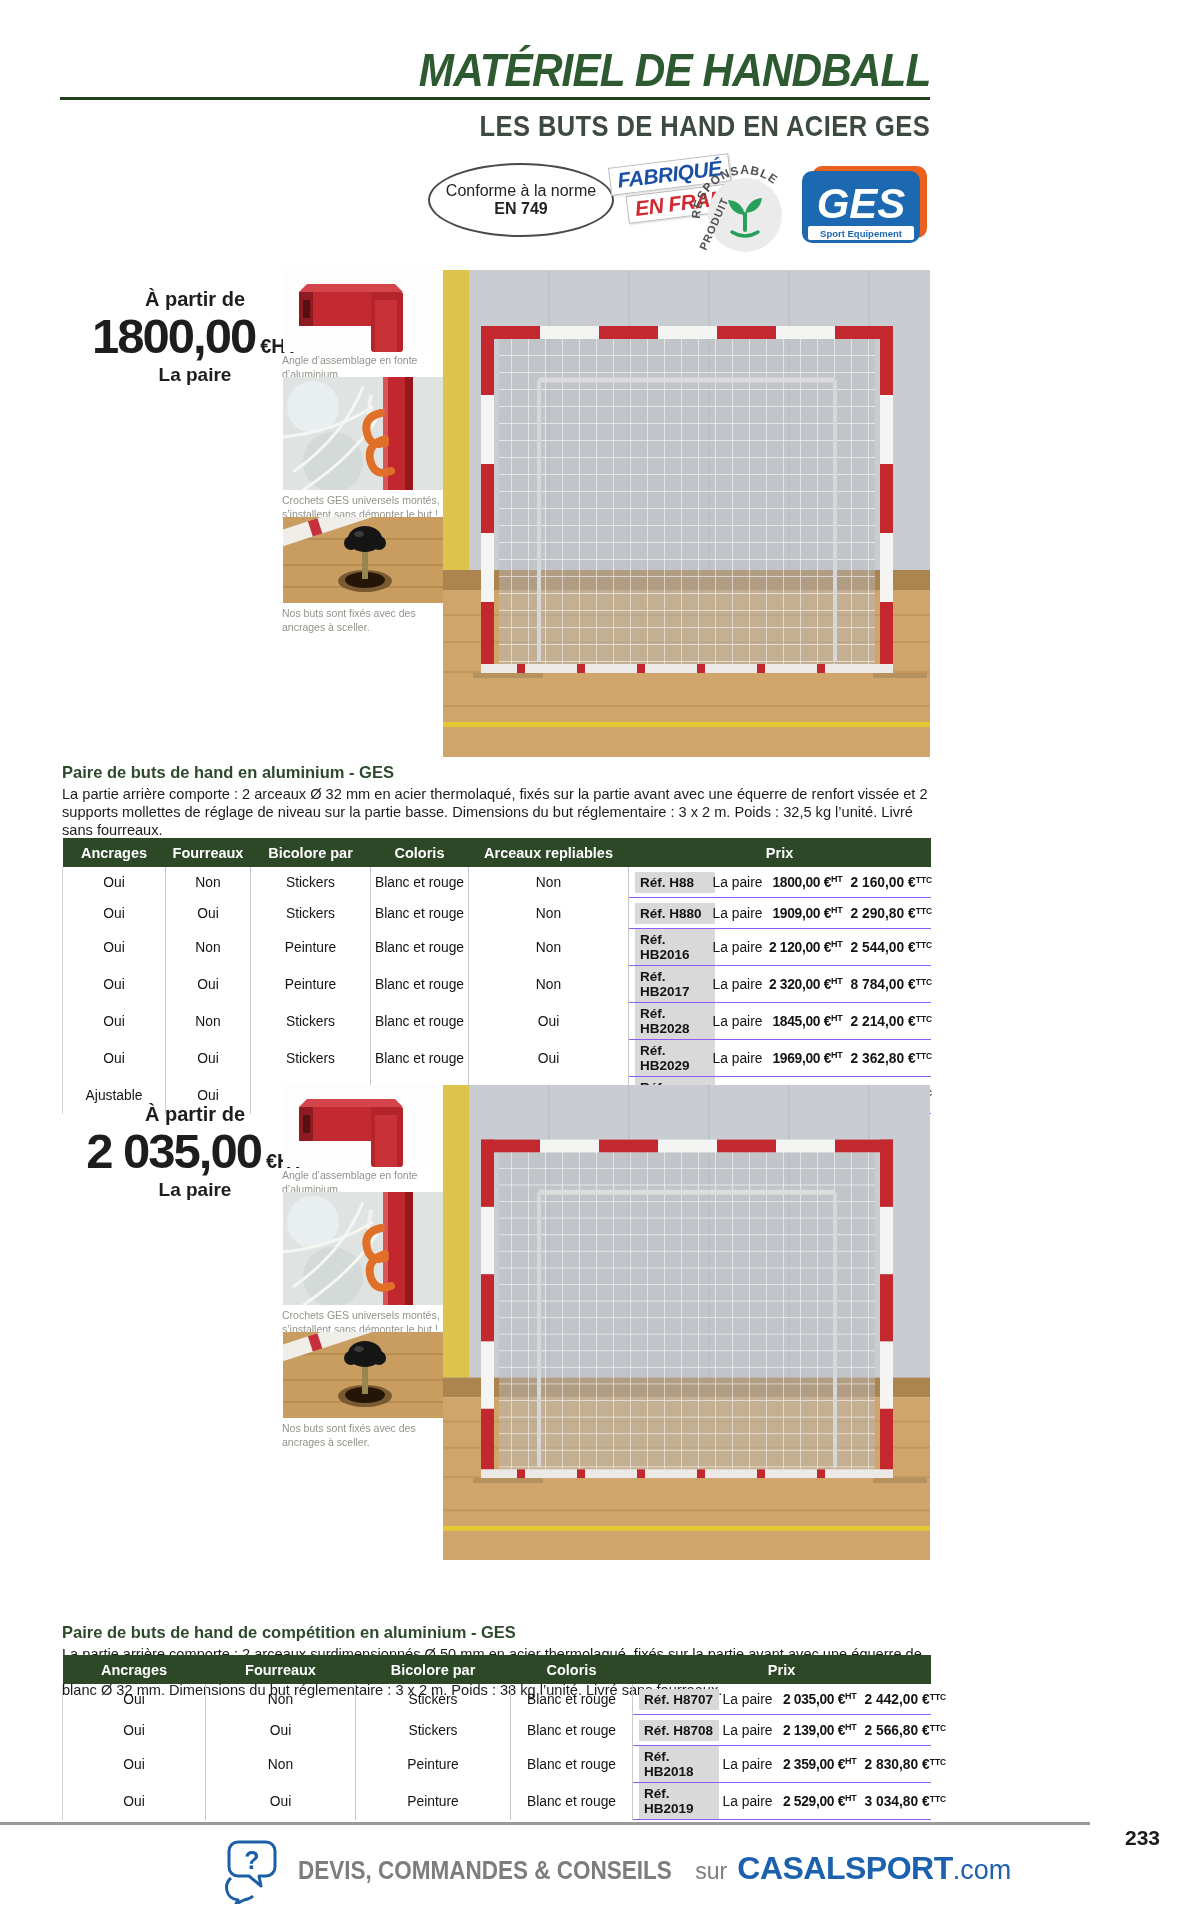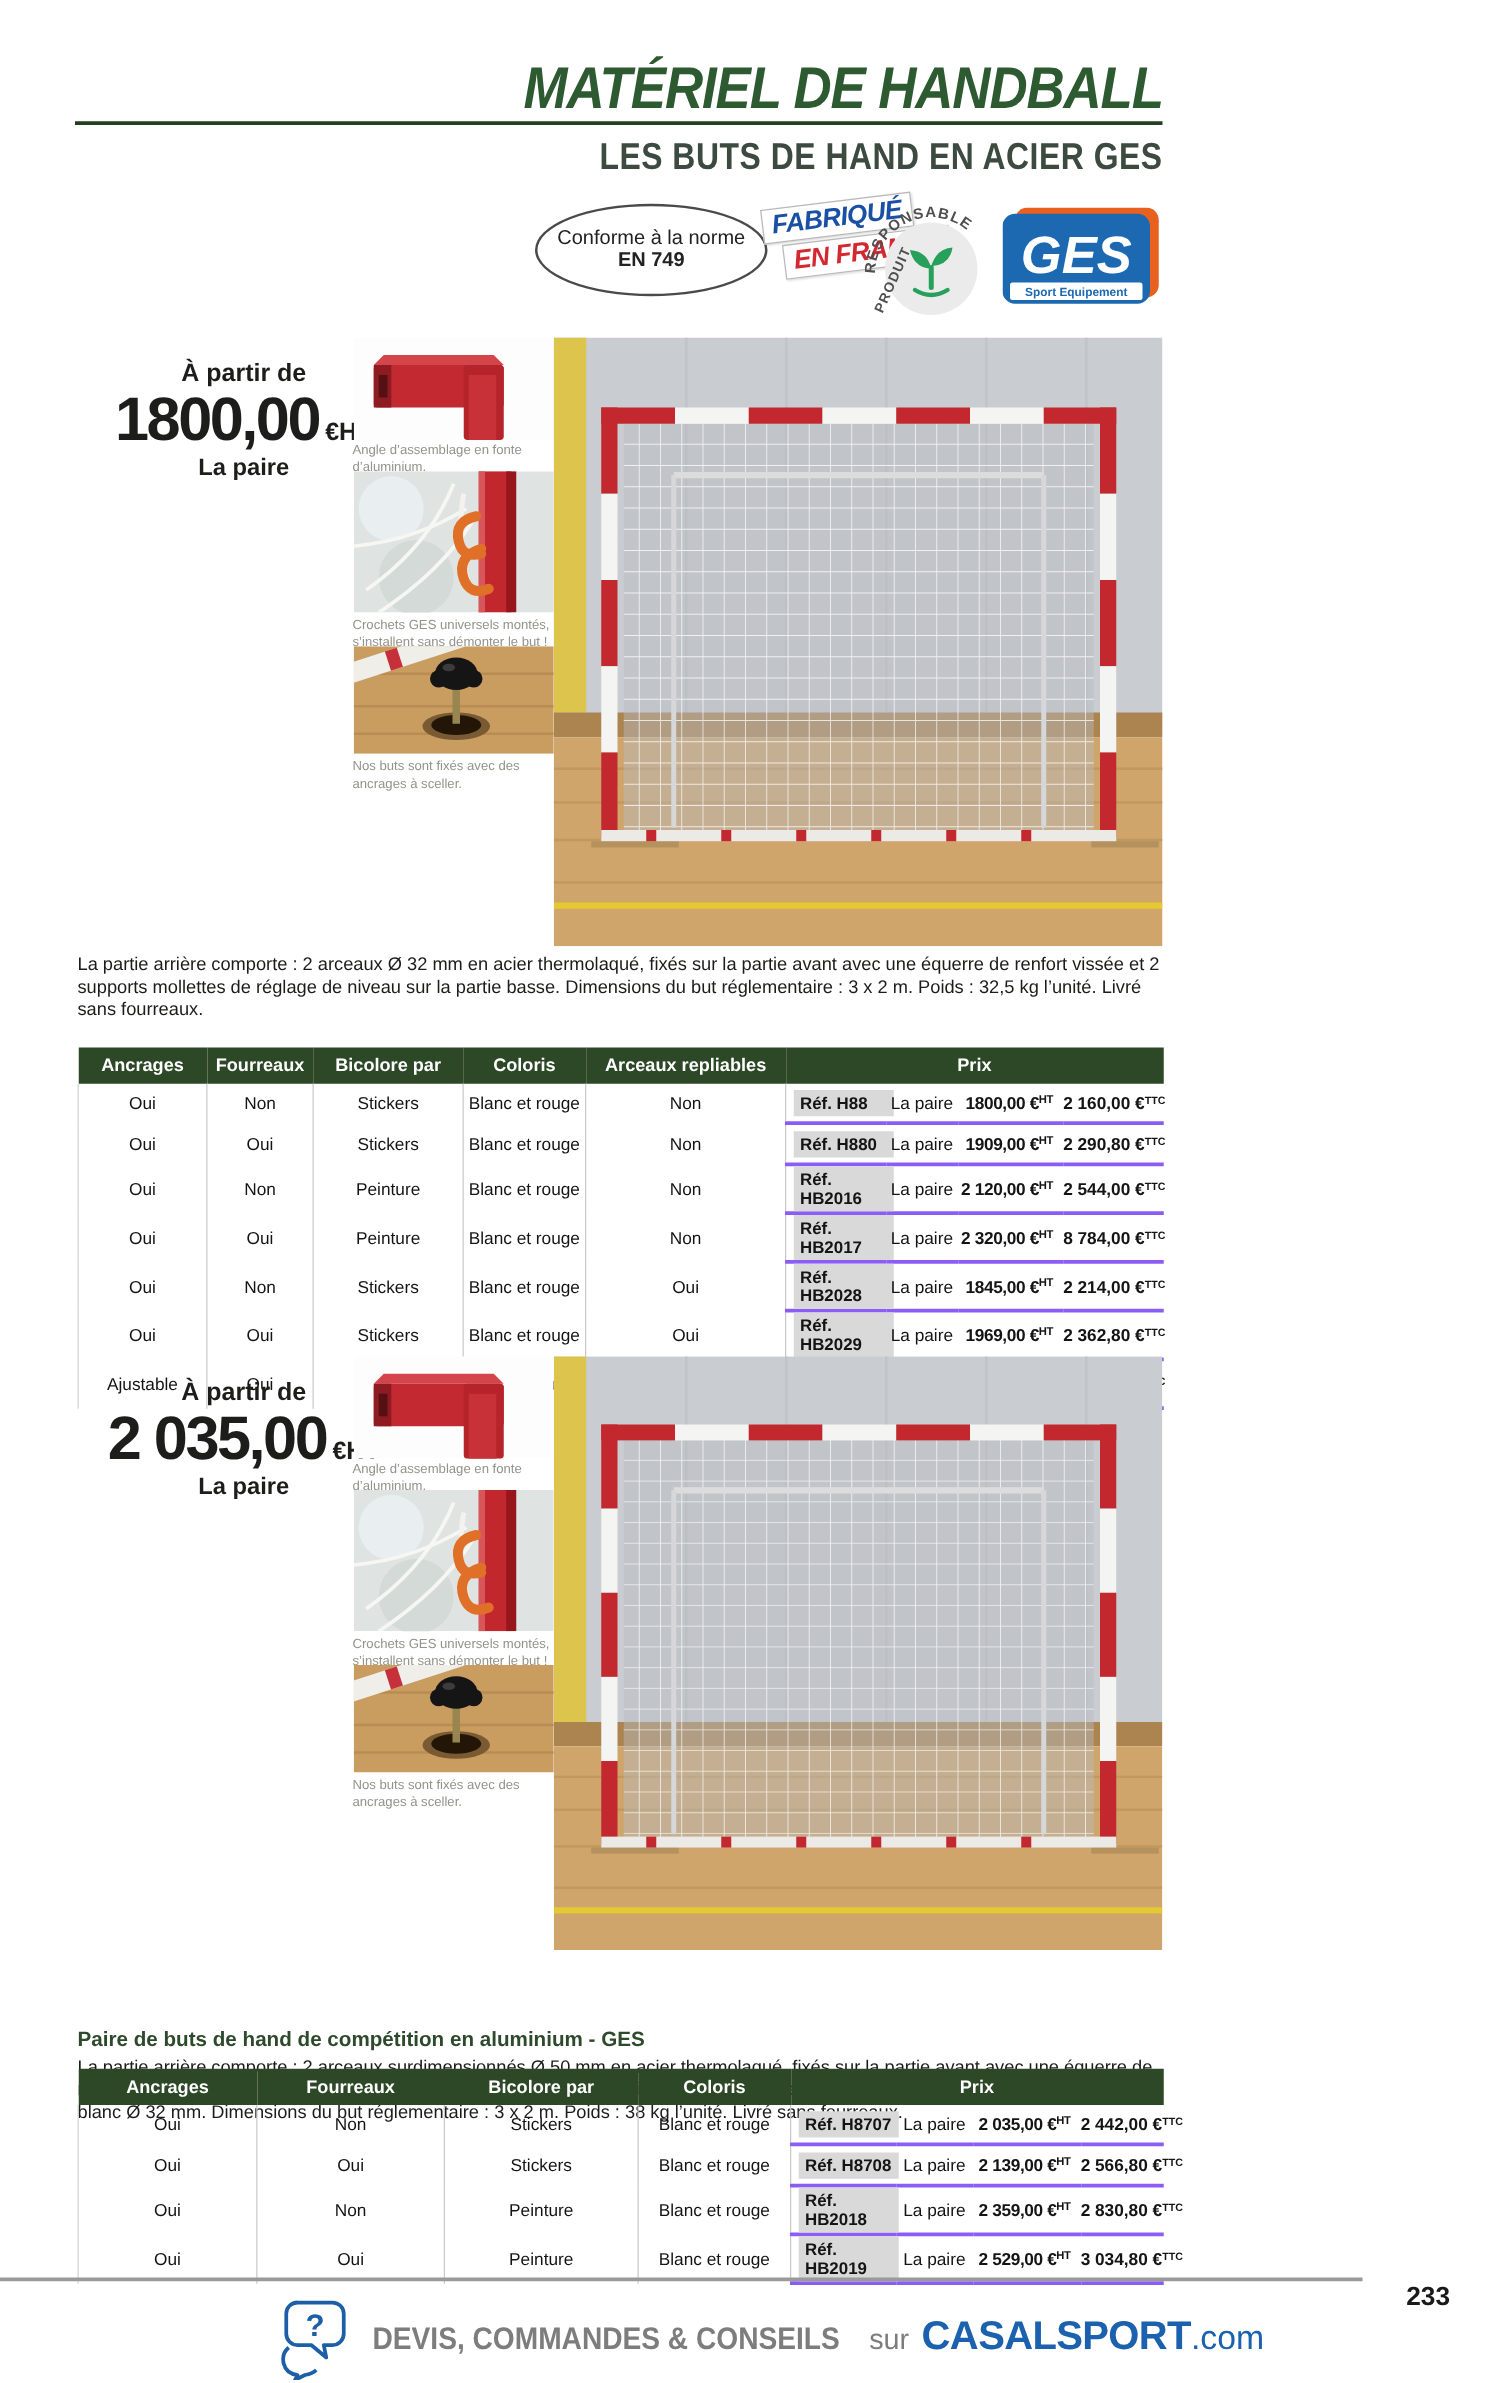--- a/index.html
+++ b/index.html
@@ -45,21 +45,21 @@
   .desc{left:62px;width:868px;}
   .desc .dt{font-size:16.5px;font-weight:700;color:#2e4a2c;margin-bottom:3px;}
   .desc .db{font-size:14.6px;line-height:1.24;color:#1c1c1a;}
 
   
   table.ptable{border-collapse:collapse;table-layout:fixed;position:absolute;left:62px;width:868px;padding-left:40px;}
   .ptable thead th{background:#2c4826;color:#fff;font-size:14.5px;font-weight:700;height:29px;padding:0;text-align:center;}
   .ptable td{height:30px;padding:0;font-size:13.8px;color:#141414;text-align:center;vertical-align:middle;}
   .ptable td.cb{border-right:1px solid #c9c9c9;}
   .ptable td.cbl{border-left:1px solid #d4d4d4;}
-  .ptable td.pr{border-bottom:3px solid #8b5cf6;}
+  .ptable td.pr{border-bottom:1px solid #8b5cf6;}
   .cRef{text-align:left !important;padding-left:6px !important;}
   .refbg{display:inline-block;background:#d9d9d9;font-weight:700;font-size:13.5px;padding:3px 5px;min-width:70px;}
   .cUnit{font-size:14px;}
   .cHt{text-align:right !important;font-weight:700;font-size:15.5px;letter-spacing:-.3px;padding-right:8px !important;white-space:nowrap;}
   .cTtc{text-align:right !important;font-weight:700;font-size:13.5px;padding-right:2px !important;white-space:nowrap;}
   .sup{font-size:9px;position:relative;top:-5px;font-weight:700;}
   .sup2{font-size:8.5px;position:relative;top:-4px;font-weight:700;}
 
   
   .f-rule{top:1822px;left:0;width:1090px;height:3px;background:#9a9a9a;}
@@ -240,20 +240,21 @@
   <svg class="abs dimg" style="top:517px;height:86px" viewBox="0 0 160 86" preserveAspectRatio="none">
       <use href="#anchor-detail"></use>
     </svg>
   <div class="abs cap" style="top:607px">Nos buts sont fixés avec des ancrages à sceller.</div>
 
   <svg class="abs photo" style="top:270px;height:487px" viewBox="0 0 487 487" preserveAspectRatio="none">
       <use href="#goal-scene"></use>
     </svg>
 
   <div class="abs desc" style="top:763px">
+    <div class="dt">Paire de buts de hand en aluminium - GES</div>
     <div class="db">La partie arrière comporte : 2 arceaux Ø 32 mm en acier thermolaqué, fixés sur la partie avant avec une équerre de renfort vissée et 2 supports mollettes de réglage de niveau sur la partie basse. Dimensions du but réglementaire : 3 x 2 m. Poids : 32,5 kg l’unité. Livré sans fourreaux.</div>
   </div>
 
   <table class="ptable" style="top:838px">
     <colgroup>
       <col style="width:103px">
         <col style="width:85px">
         <col style="width:120px">
         <col style="width:98px">
         <col style="width:160px">

